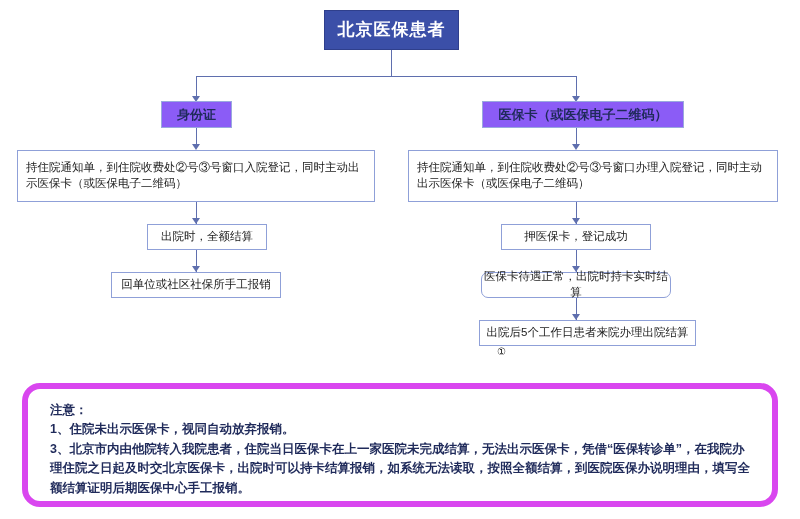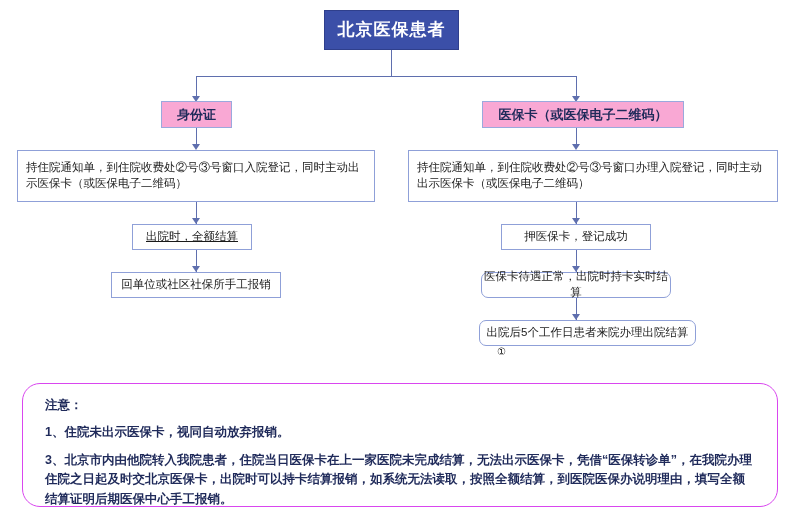--- a/index.html
+++ b/index.html
@@ -34,21 +34,21 @@
   .node-root {
     background: #3b4fa8;
     border: 1px solid #2f3f8c;
     color: #ffffff;
     font-size: 17px;
     font-weight: bold;
     letter-spacing: 1px;
   }
 
   .node-branch {
-    background: #f9a8d4;
+    background: #8b5cf6;
     border: 1px solid #9aa9dd;
     color: #1f2a5a;
     font-size: 13px;
     font-weight: bold;
   }
 
   .node-step {
     background: #ffffff;
     border: 1px solid #8fa0d8;
     color: #1a1a1a;
@@ -56,32 +56,32 @@
   }
 
   .node-step.text-left {
     justify-content: center;
     text-align: left;
     padding: 5px 8px;
   }
 
   .node-note {
     background: #ffffff;
-    border: 1px solid #d946ef;
+    border: 6px solid #d946ef;
     border-radius: 18px;
     color: #1f2a5a;
     font-size: 12.5px;
     font-weight: bold;
     align-items: flex-start;
     justify-content: flex-start;
     text-align: left;
     padding: 12px 22px;
     line-height: 1.55;
   }
-  .note-line { display: block; margin-top: 8px; }
+  .note-line { display: block; }
   .note-title { display: block; }
 
   
   .conn {
     position: absolute;
     background: #5f6fae;
   }
   .conn-v { width: 1px; }
   .conn-h { height: 1px; }
 
@@ -130,21 +130,21 @@
   <div class="conn conn-v" style="left:196px; top:128px; height:20px;"></div>
   <div class="arrow-down" style="left:192px; top:144px;"></div>
 
   <div class="node node-step text-left" style="left:17px; top:150px; width:358px; height:52px;">
     <span>持住院通知单，到住院收费处②号③号窗口入院登记，同时主动出示医保卡（或医保电子二维码）</span>
   </div>
 
   <div class="conn conn-v" style="left:196px; top:202px; height:22px;"></div>
   <div class="arrow-down" style="left:192px; top:218px;"></div>
 
-  <div class="node node-step" style="left:132px; top:224px; width:120px; height:26px;text-decoration:underline;">
+  <div class="node node-step" style="left:147px; top:224px; width:120px; height:26px;">
     <span>出院时，全额结算</span>
   </div>
 
   <div class="conn conn-v" style="left:196px; top:250px; height:22px;"></div>
   <div class="arrow-down" style="left:192px; top:266px;"></div>
 
   <div class="node node-step" style="left:111px; top:272px; width:170px; height:26px;align-items:center;">
     <span>回单位或社区社保所手工报销</span>
   </div>
 
@@ -165,21 +165,21 @@
   <div class="conn conn-v" style="left:576px; top:250px; height:22px;"></div>
   <div class="arrow-down" style="left:572px; top:266px;"></div>
 
   <div class="node node-step" style="left:481px; top:272px; width:190px; height:26px;border-radius:7px;">
     <span>医保卡待遇正常，出院时持卡实时结算</span>
   </div>
 
   <div class="conn conn-v" style="left:576px; top:298px; height:22px;"></div>
   <div class="arrow-down" style="left:572px; top:314px;"></div>
 
-  <div class="node node-step" style="left:479px; top:320px; width:217px; height:26px;border-radius:7px;">
+  <div class="node node-step" style="left:479px; top:320px; width:217px; height:26px;">
     <span>出院后5个工作日患者来院办理出院结算</span>
   </div>
 
   <div class="circle-mark" style="left:497px; top:346px;">①</div>
 
   <div class="node node-note" style="left:22px; top:383px; width:756px; height:124px; flex-direction:column;">
     <span class="note-title">注意：</span>
     <span class="note-line">1、住院未出示医保卡，视同自动放弃报销。</span>
     <span class="note-line">3、北京市内由他院转入我院患者，住院当日医保卡在上一家医院未完成结算，无法出示医保卡，凭借“医保转诊单”，在我院办理住院之日起及时交北京医保卡，出院时可以持卡结算报销，如系统无法读取，按照全额结算，到医院医保办说明理由，填写全额结算证明后期医保中心手工报销。</span>
   </div>

